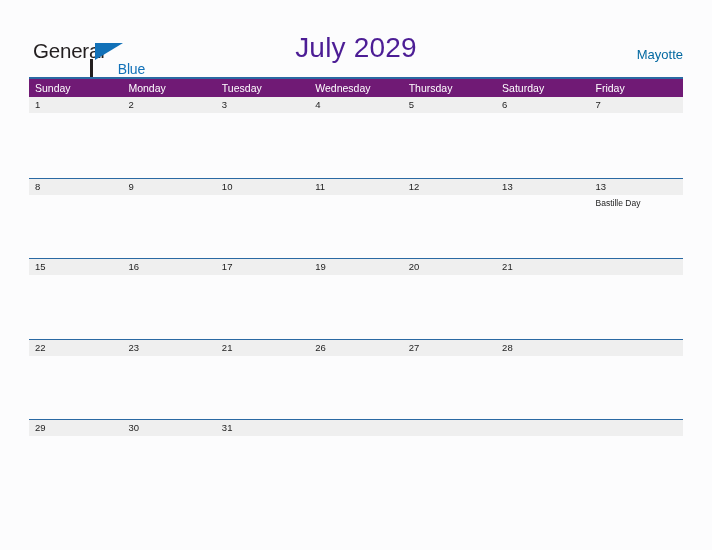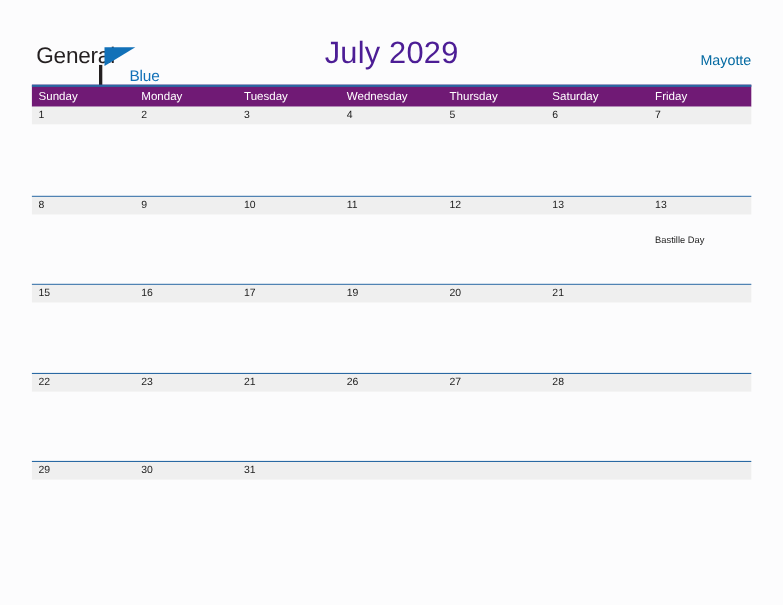--- a/index.html
+++ b/index.html
@@ -159,21 +159,21 @@
     font-size: 9.5px;
     color: #1d1d1d;
     line-height: 16px;
     height: 16px;
   }
   .day-event {
     display: block;
     font-size: 8.5px;
     color: #1d1d1d;
     line-height: 12px;
-    margin-top: 17px;
+    margin-top: 2px;
     white-space: nowrap;
   }
   .day-cell.empty .day-num { color: transparent; }
 </style>
 </head>
 <body>
 
 <div class="page">
 
   <div class="top-bar">

